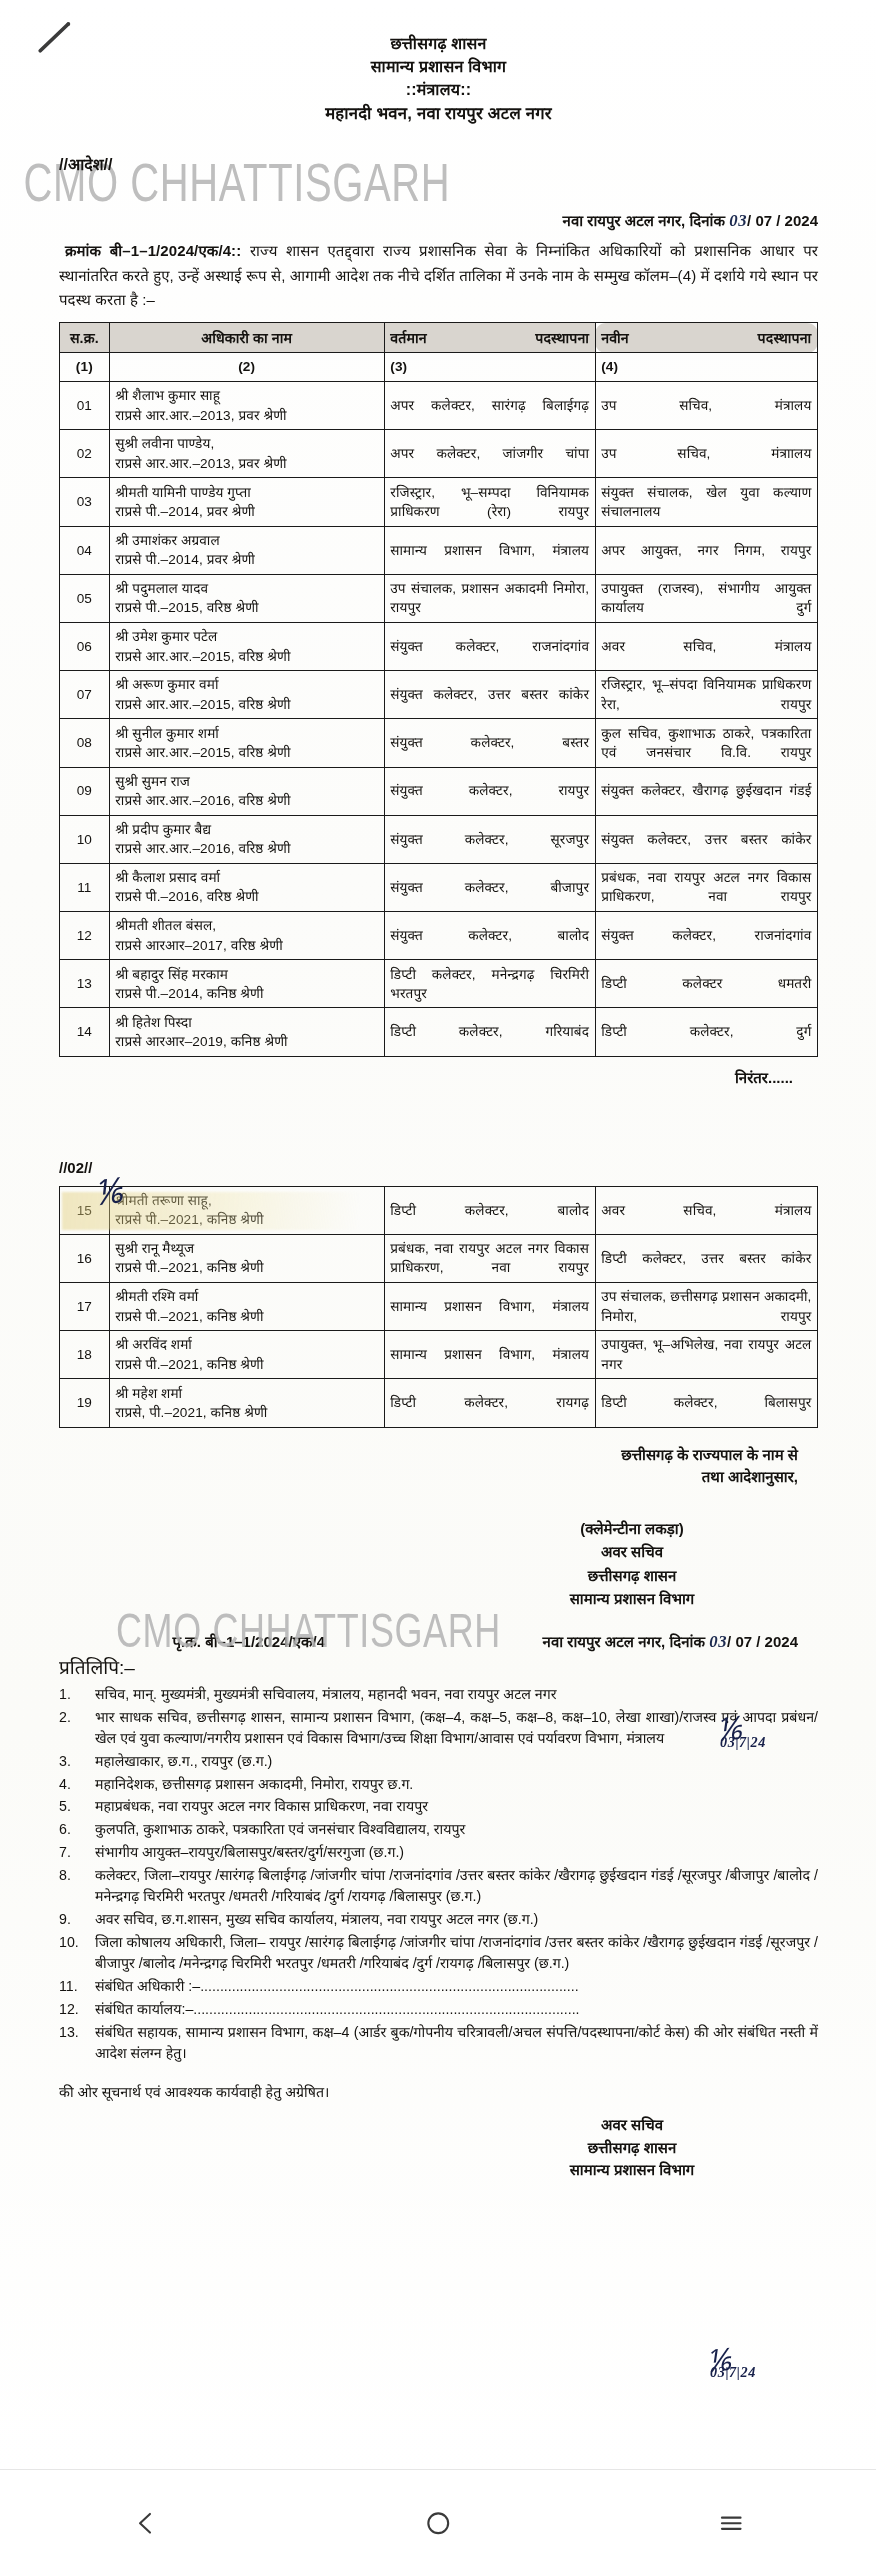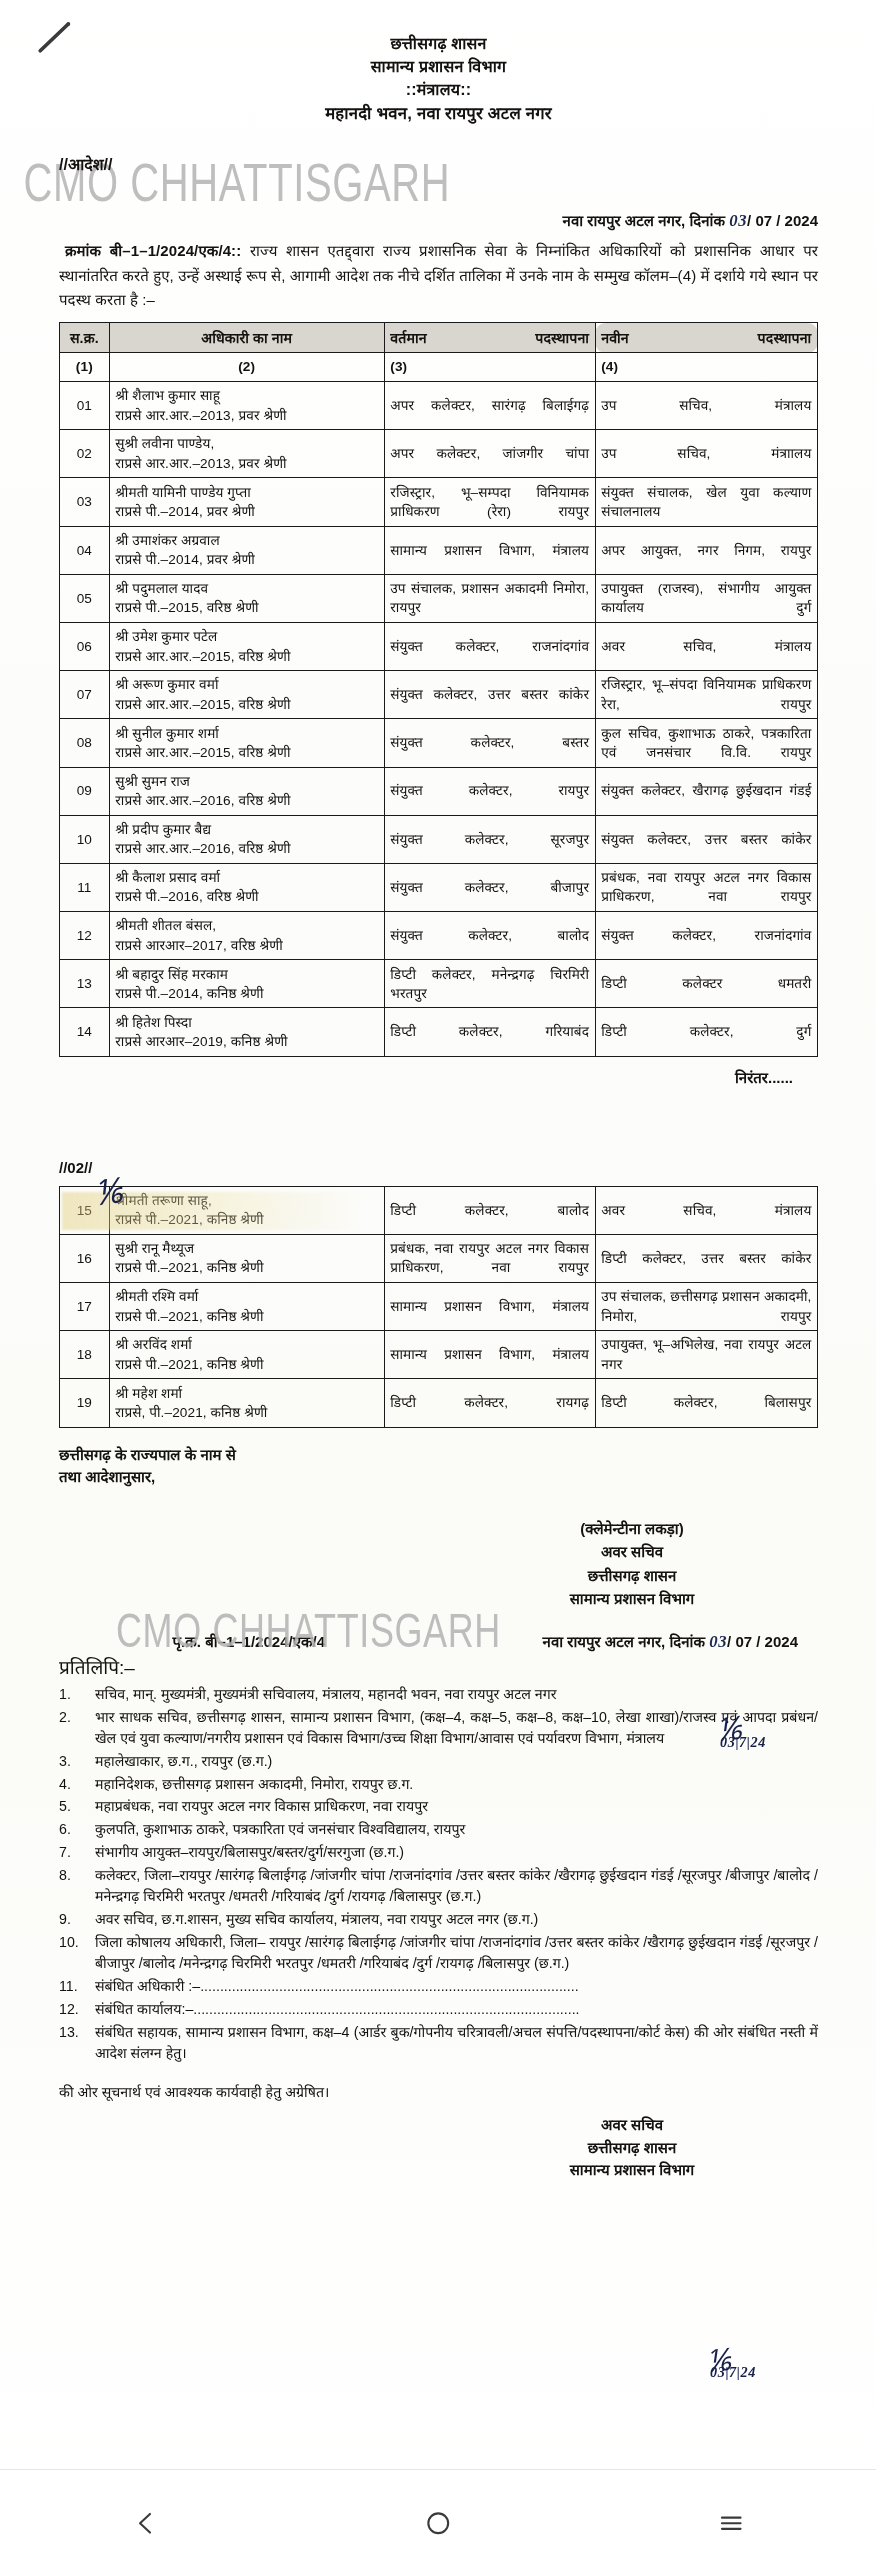--- a/index.html
+++ b/index.html
@@ -155,20 +155,21 @@
     text-align: left;
     margin-top: 72px;
     font-size: 15px;
     font-weight: 700;
   }
   .tbl2 { margin-top: 18.6px; }
 
   
   .closing {
     margin-top: 16px;
+    text-align: right;
     font-size: 15px;
     font-weight: 600;
     line-height: 1.5;
     padding-right: 20px;
   }
   .signblock {
     text-align: center;
     margin-left: auto;
     margin-right: 25px;
     width: 322px;

